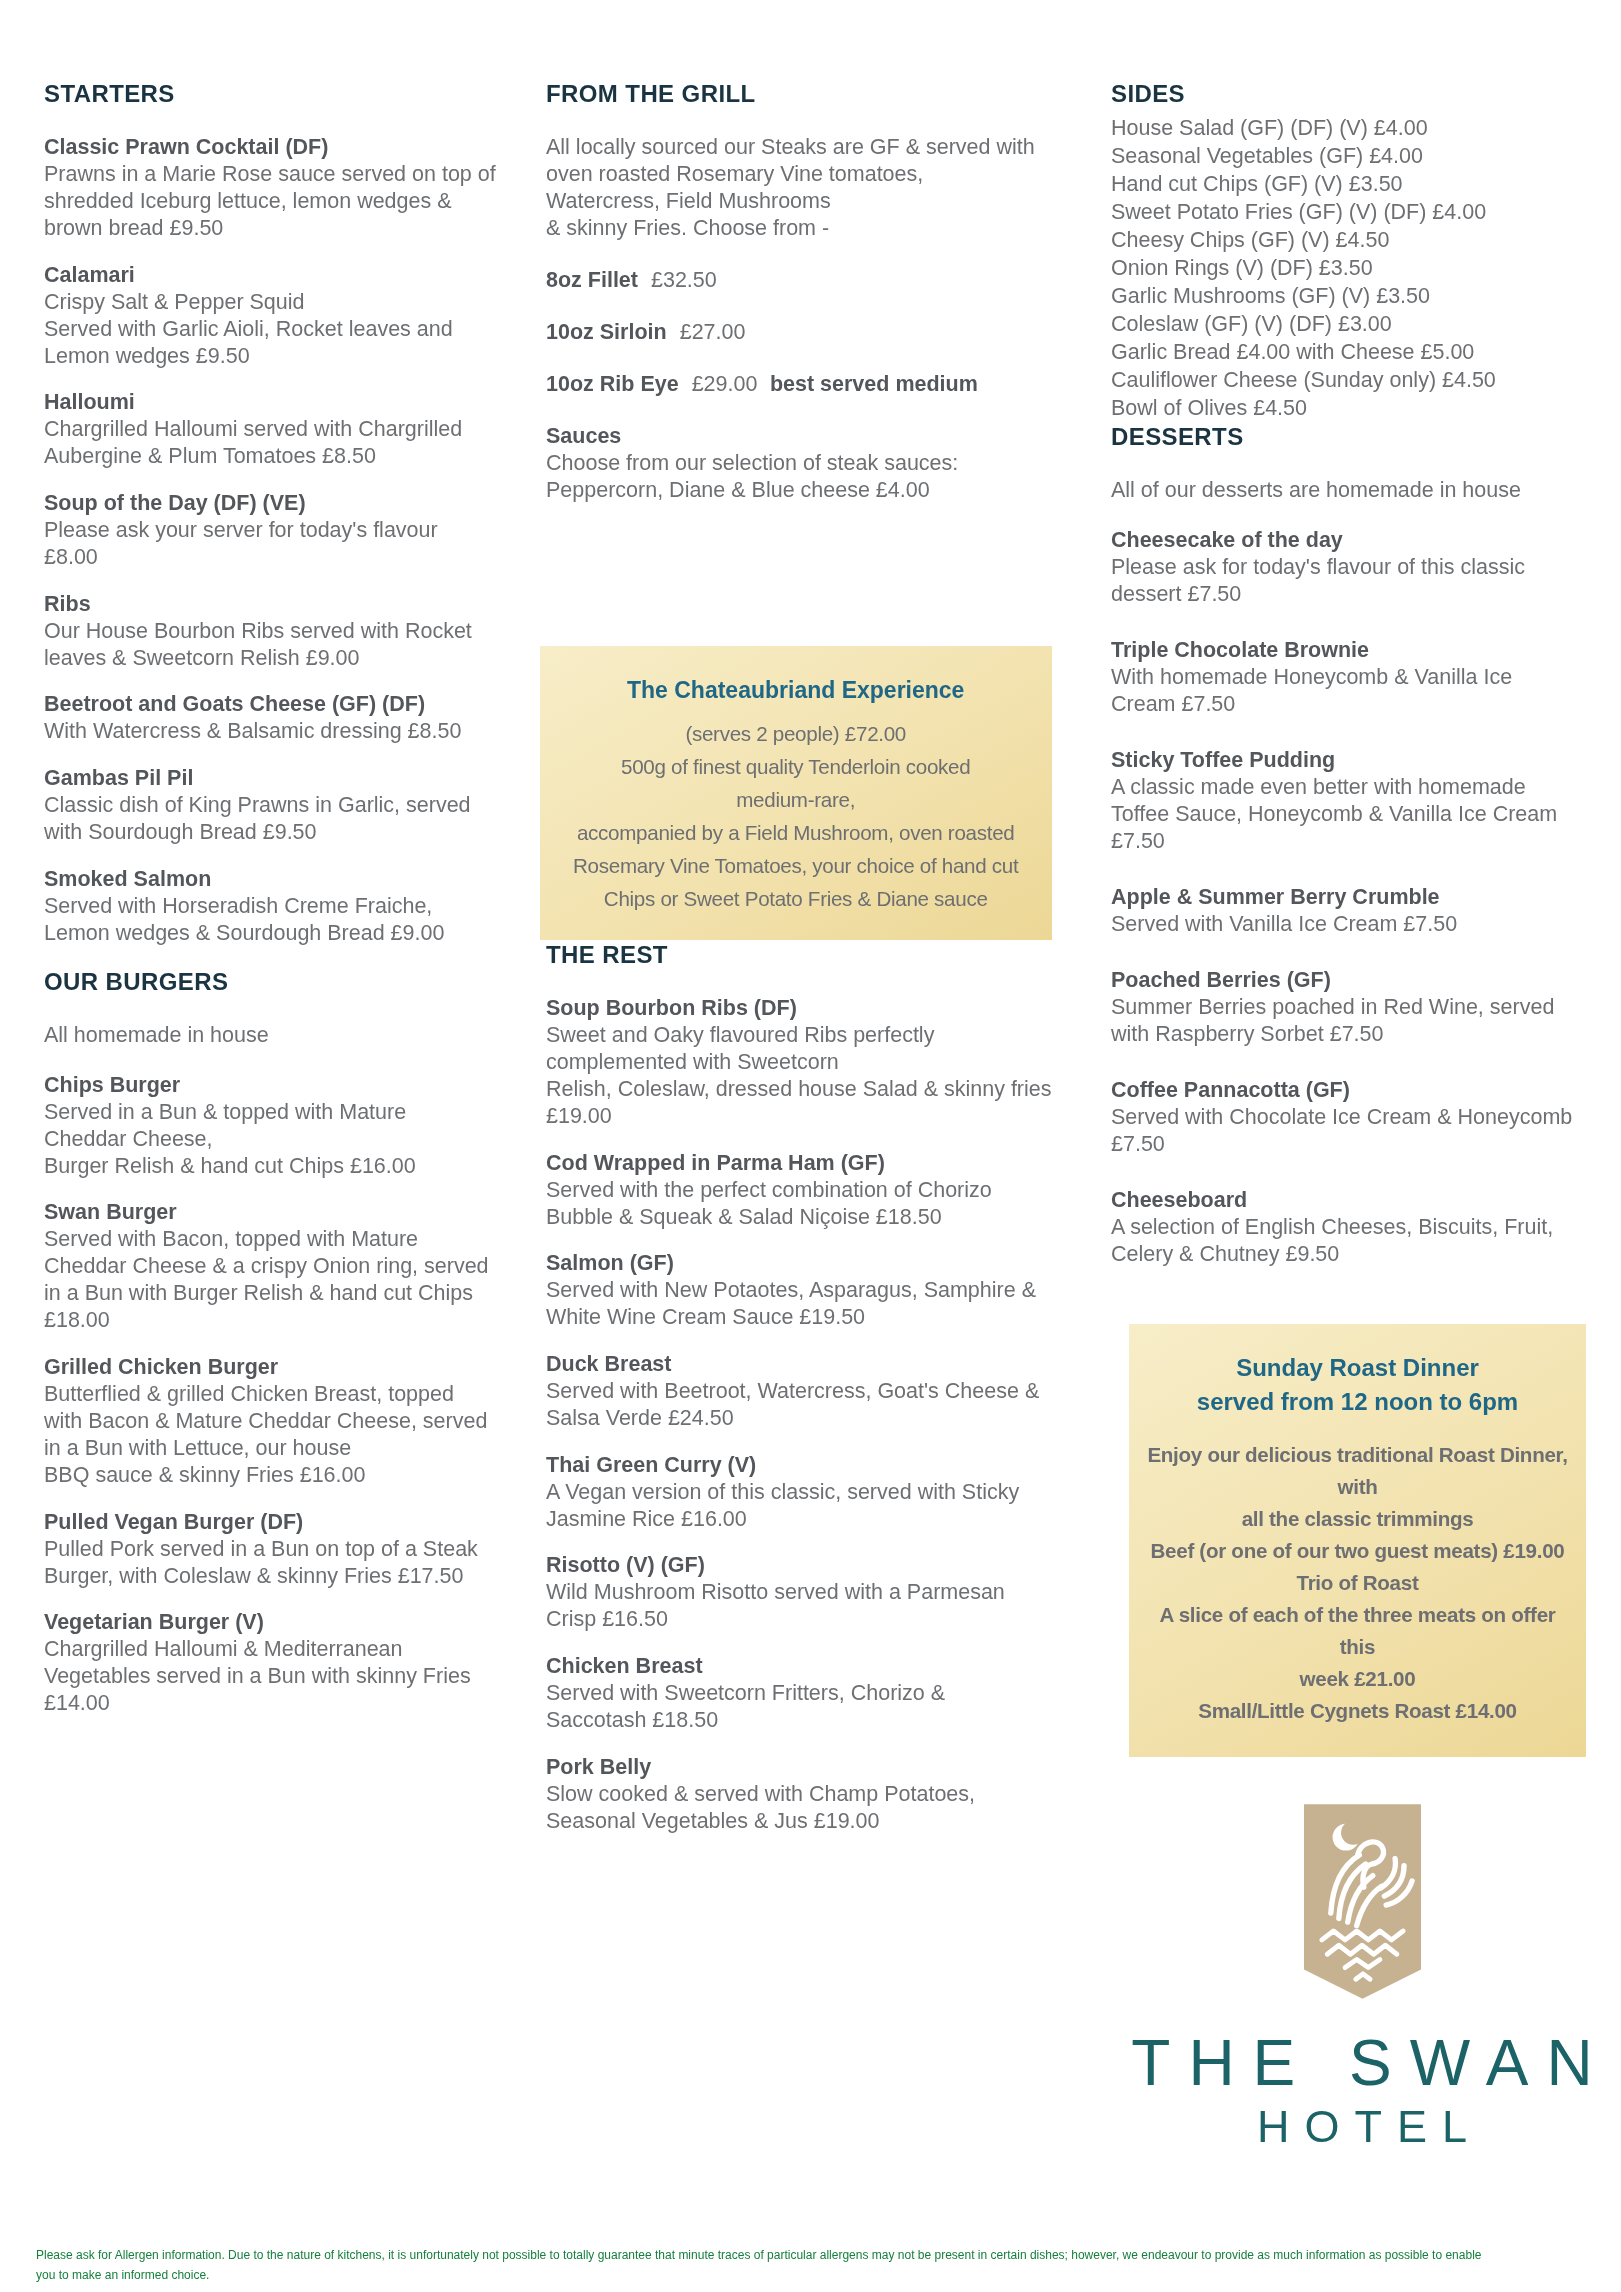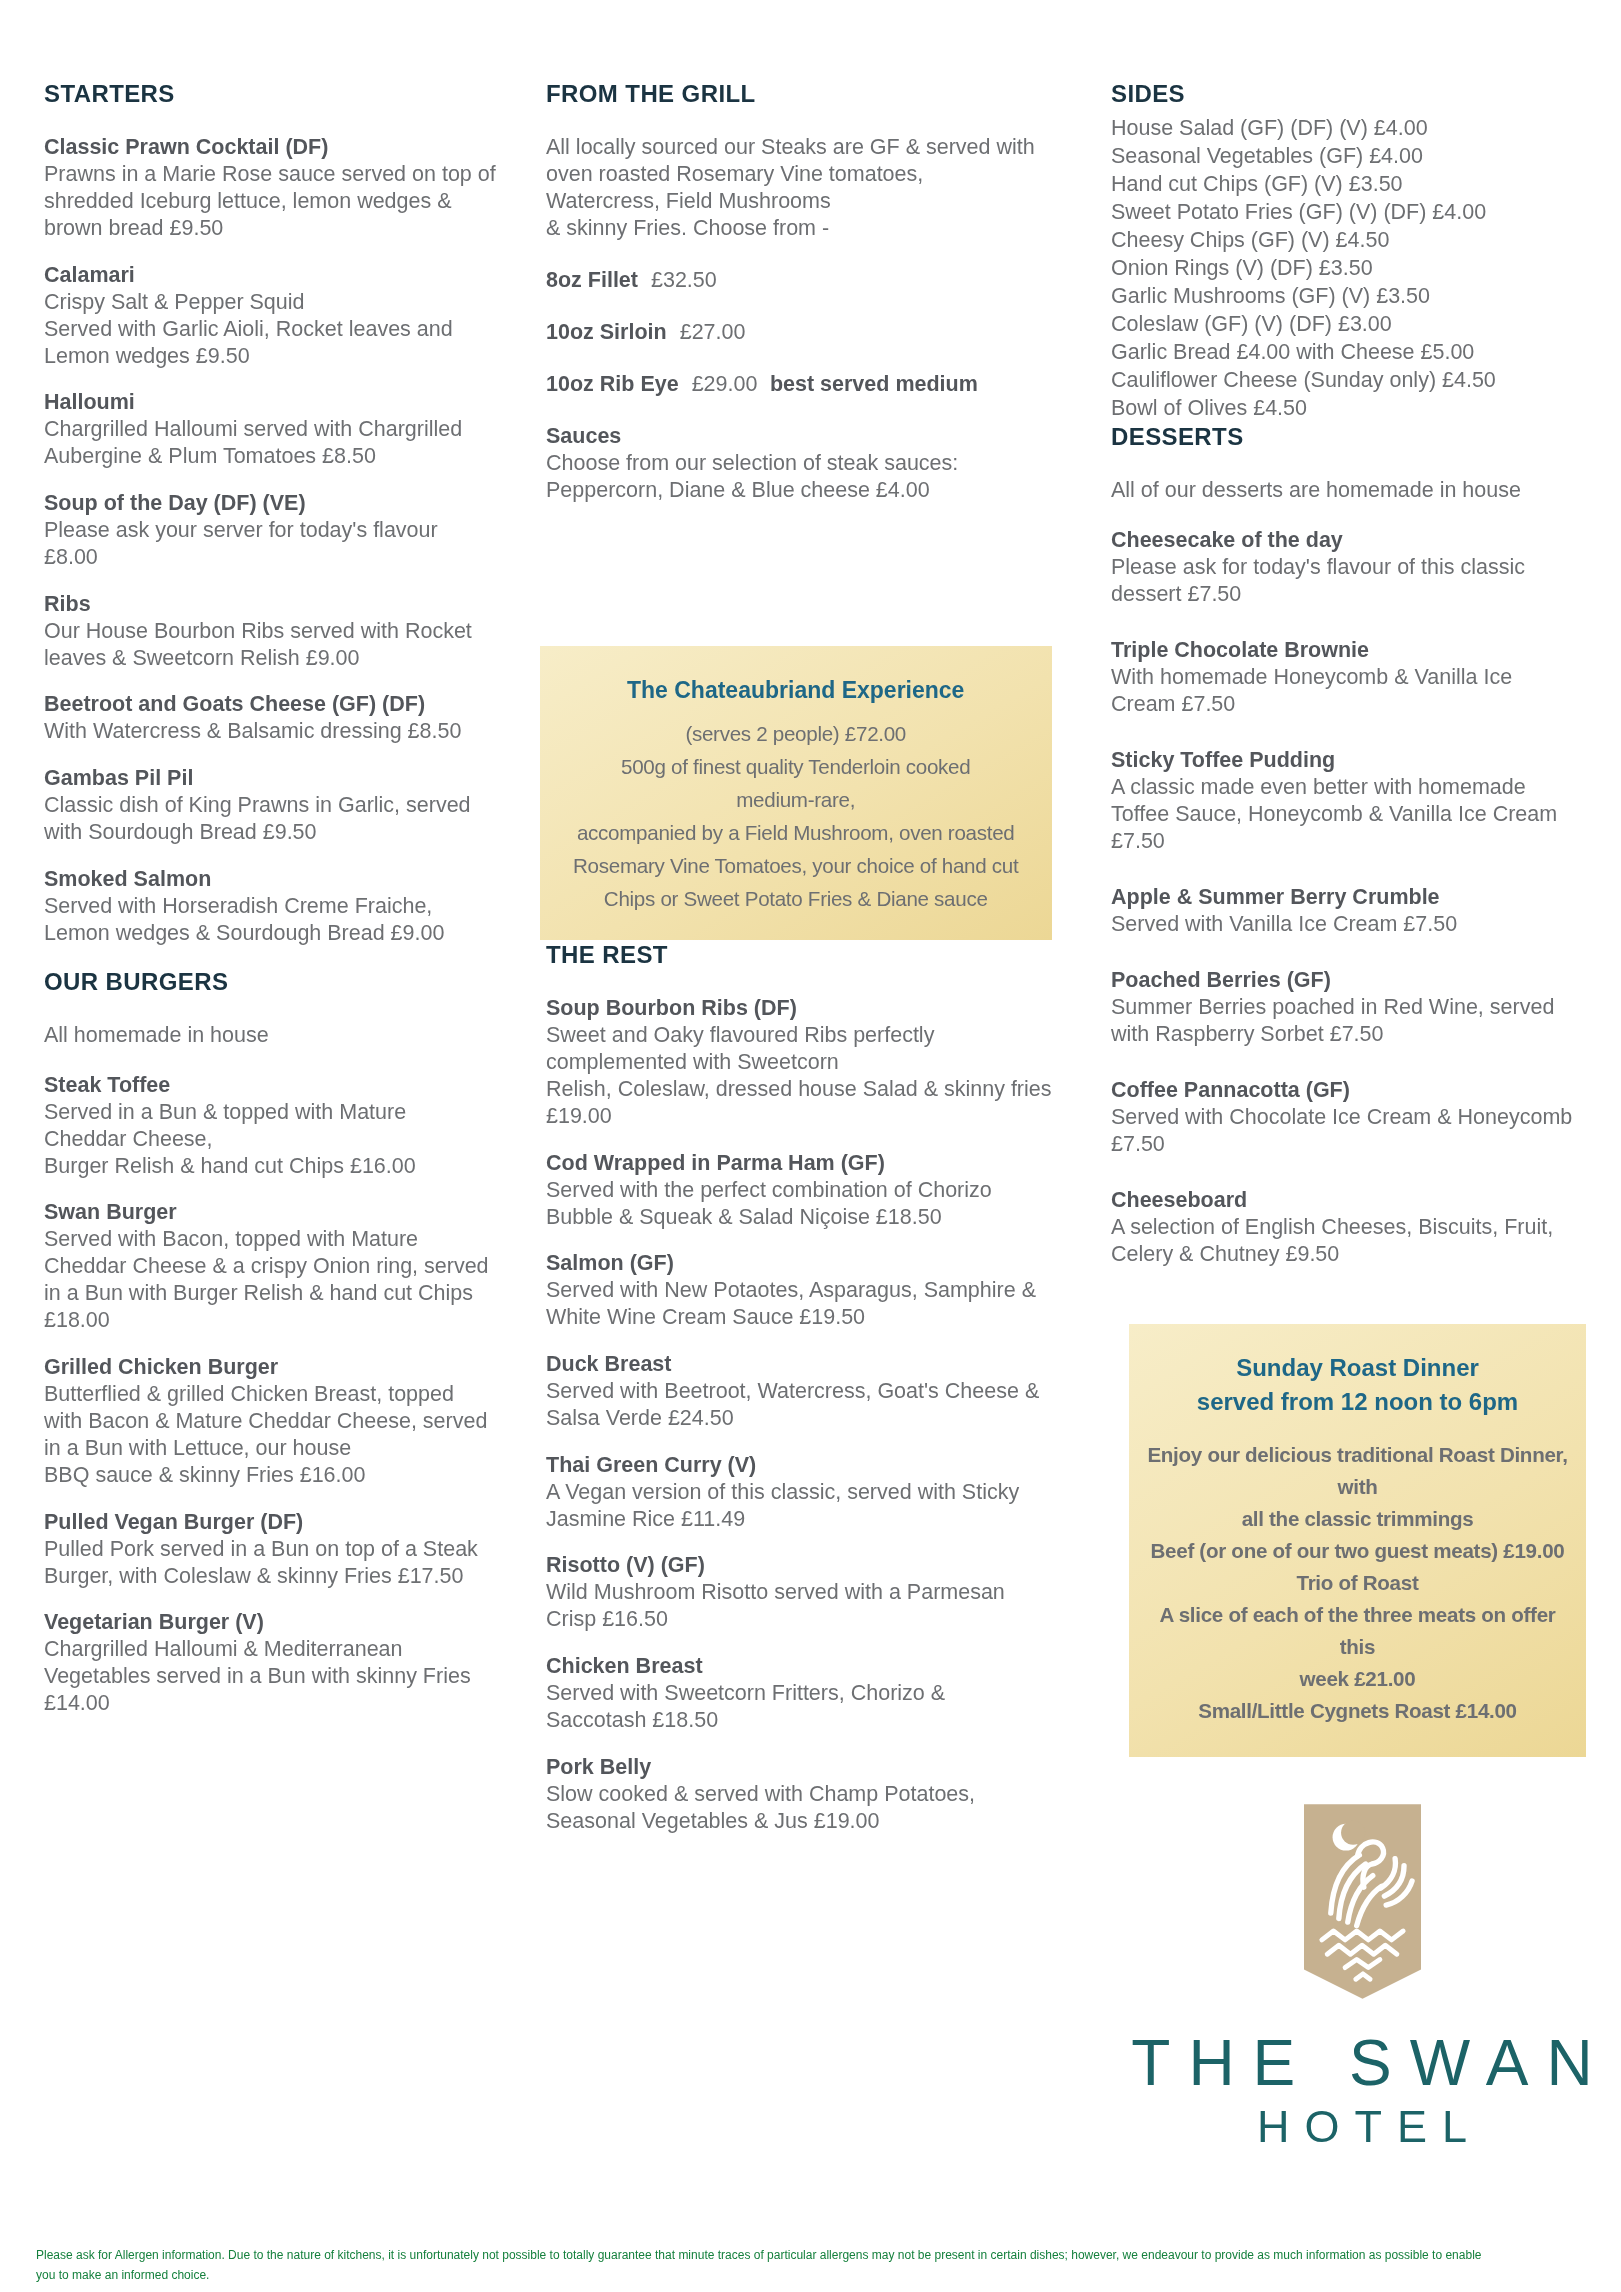--- a/index.html
+++ b/index.html
@@ -145,21 +145,21 @@
           <div class="idesc">Served with Horseradish Creme Fraiche,
 Lemon wedges &amp; Sourdough Bread £9.00</div>
         </div>
       </div>
 
     <h2 class="sec burg-head">OUR BURGERS</h2>
     <div class="subtitle">All homemade in house</div>
     <div>
 
         <div class="item">
-          <div class="iname">Steak Toffee</div>
+          <div class="iname">Chips Burger</div>
           <div class="idesc">Served in a Bun &amp; topped with Mature
 Cheddar Cheese,
 Burger Relish &amp; hand cut Chips  £16.00</div>
         </div>
 
         <div class="item">
           <div class="iname">Swan Burger</div>
           <div class="idesc">Served with Bacon, topped with Mature
 Cheddar Cheese &amp; a crispy Onion ring, served
 in a  Bun with Burger Relish &amp; hand cut Chips
@@ -252,21 +252,21 @@
 
         <div class="item">
           <div class="iname">Duck Breast</div>
           <div class="idesc">Served with Beetroot, Watercress, Goat's Cheese &amp;
 Salsa Verde  £24.50</div>
         </div>
 
         <div class="item">
           <div class="iname">Thai Green Curry (V)</div>
           <div class="idesc">A Vegan version of this classic, served with Sticky
-Jasmine Rice  £11.49</div>
+Jasmine Rice  £16.00</div>
         </div>
 
         <div class="item">
           <div class="iname">Risotto (V) (GF)</div>
           <div class="idesc">Wild Mushroom Risotto served with a Parmesan
 Crisp  £16.50</div>
         </div>
 
         <div class="item">
           <div class="iname">Chicken Breast</div>

